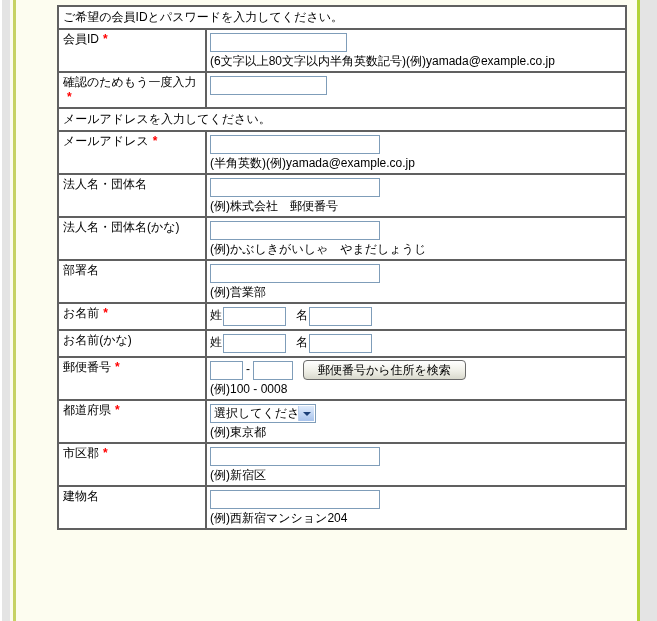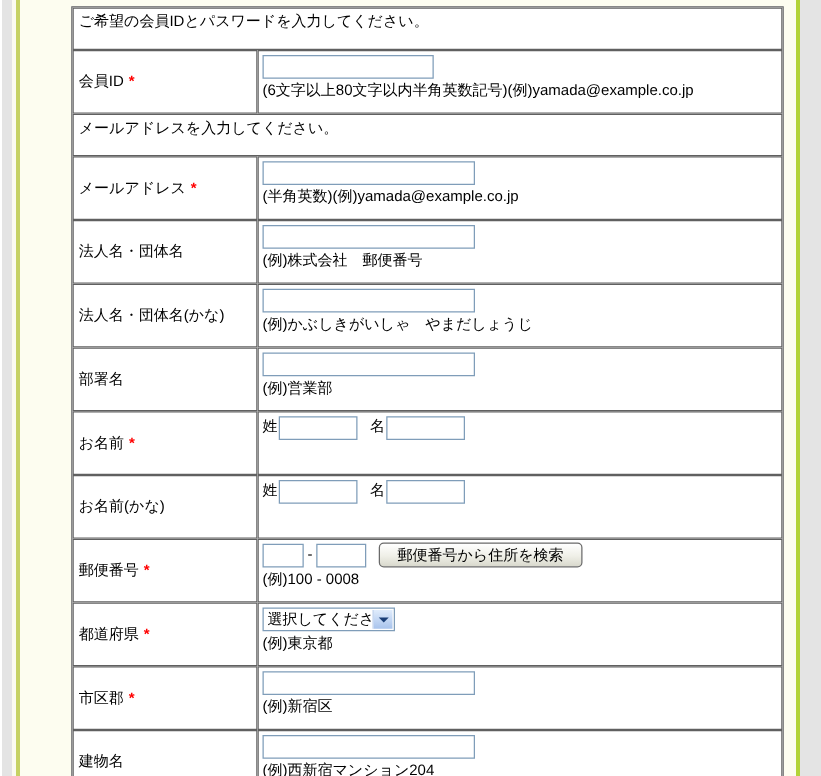--- a/index.html
+++ b/index.html
@@ -13,22 +13,22 @@
       #c6d264 13px,#c6d264 16px,
       #fdfdf0 16px,#fdfdf0 637px,
       #b3d338 637px,#b3d338 640px,
       #e4e4e4 640px,#e4e4e4 657px);
   }
   table.form{
     position:absolute;left:57px;top:5px;width:570px;
     border-collapse:separate;border-spacing:0;
     border:1px solid #606060;background:#fff;table-layout:fixed;
   }
-  td.cell{border:1px solid #606060;background:#fff;vertical-align:top;padding:17px 4px;}
-  td.section{padding:2px 4px 13px;height:14px;}
+  td.cell{border:1px solid #606060;background:#fff;vertical-align:top;padding:2px 4px;}
+  td.section{padding:2px 4px 2px;height:14px;}
   td.label{line-height:15px;}
   td.value{padding:2px 3px 3px;margin-left:16px;}
   .req{color:#ff0000;margin-left:4px;font-weight:bold;}
   .tb{
     box-sizing:border-box;height:19px;border:1px solid #7f9db9;background:#fff;
     font-family:"Liberation Sans","DejaVu Sans",sans-serif;font-size:12px;
     padding:1px 2px;margin:1px 0 0;vertical-align:middle;
   }
   .hint{margin-top:2px;line-height:14px;white-space:nowrap;}
   .ctl{white-space:nowrap;}
@@ -68,20 +68,26 @@
       </colgroup>
     <tbody>
         <tr>
           <td class="cell section" colspan="2">ご希望の会員IDとパスワードを入力してください。</td>
         </tr>
         <tr>
           <td class="cell label"><span>会員ID</span><span class="req">*</span></td>
           <td class="cell value">
             <div class="ctl"><input class="tb" type="text" style="width: 137px;"></div>
             <div class="hint">(6文字以上80文字以内半角英数記号)(例)yamada@example.co.jp</div>
+          </td>
+        </tr>
+        <tr>
+          <td class="cell label"><span>確認のためもう一度入力</span><span class="req">*</span></td>
+          <td class="cell value">
+            <div class="ctl"><input class="tb" type="text" style="width: 117px;"></div>
           </td>
         </tr>
         <tr>
           <td class="cell section" colspan="2">メールアドレスを入力してください。</td>
         </tr>
         <tr>
           <td class="cell label"><span>メールアドレス</span><span class="req">*</span></td>
           <td class="cell value">
             <div class="ctl"><input class="tb" type="text" style="width: 170px;"></div>
             <div class="hint">(半角英数)(例)yamada@example.co.jp</div>

